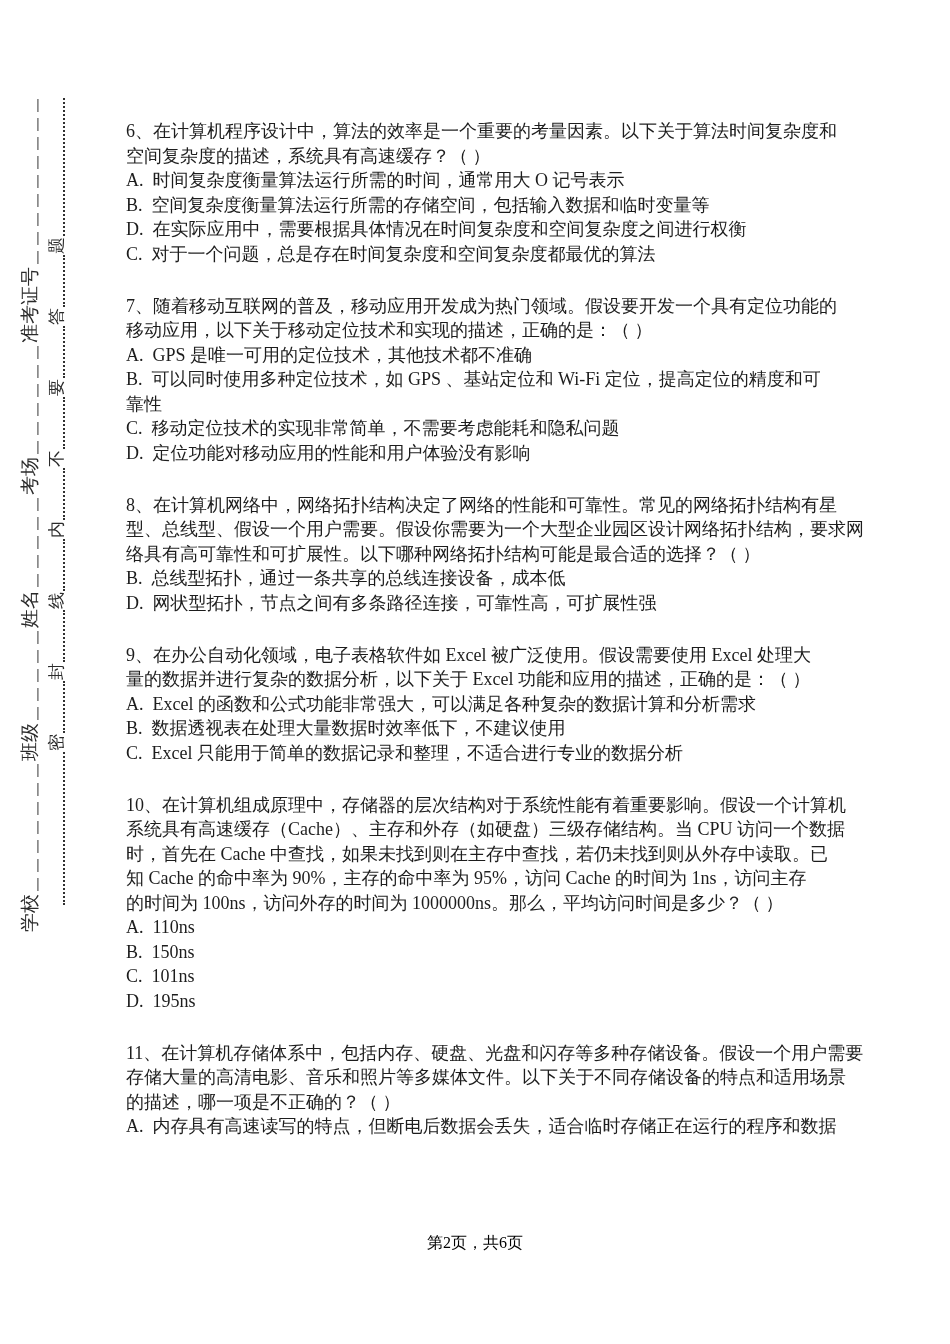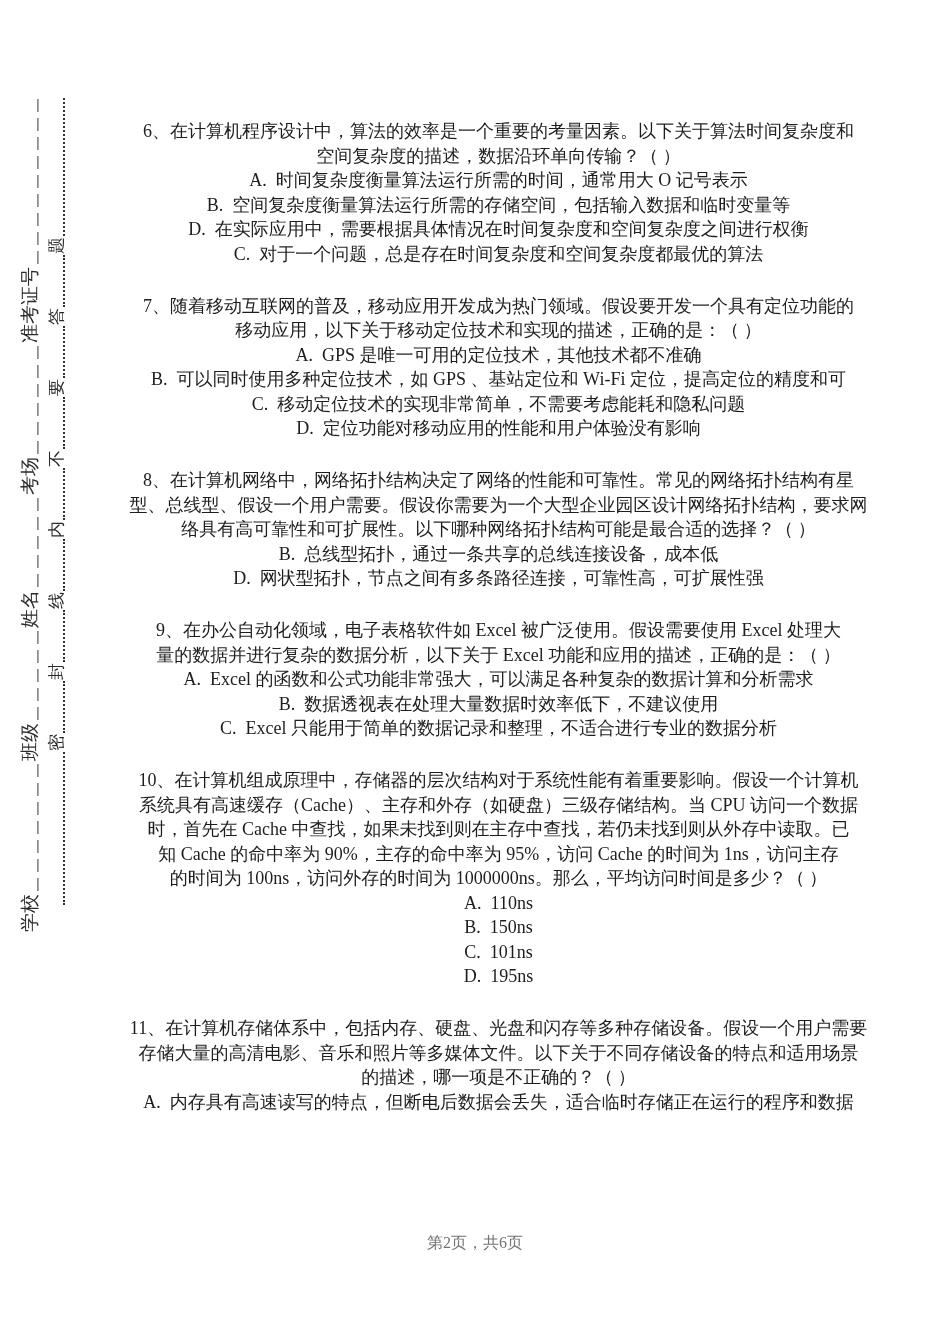--- a/index.html
+++ b/index.html
@@ -47,30 +47,30 @@
 
   
   .content {
     position: absolute;
     left: 126px; top: 119px;
     width: 745px;
     font-size: 18px;
     line-height: 24.5px;
   }
   .question { margin: 0 0 27.5px 0; }
-  .qline { white-space: pre; text-align: center; }
+  .qline { white-space: pre; }
 
   .footer {
     position: absolute;
     left: 0; top: 1231px;
     width: 950px;
     text-align: center;
     font-size: 16px;
     line-height: 24px;
-    color: #737373;
+    color: #000000;
   }
 </style>
 </head>
 <body>
 
 <div class="sheet">
 
   <div class="labels-strip">学校＿＿＿＿＿＿＿班级＿＿＿＿＿姓名＿＿＿＿＿考场＿＿＿＿＿＿准考证号＿＿＿＿＿＿＿＿＿</div>
 
   <div class="seal-strip">
@@ -89,31 +89,32 @@
       <span class="seal-seg mid"></span>
       <span class="seal-char">答</span>
       <span class="seal-seg mid"></span>
       <span class="seal-char">题</span>
       <span class="seal-seg end"></span>
     </div>
 
   <div class="content">
       <div class="question">
         <div class="qline">6、在计算机程序设计中，算法的效率是一个重要的考量因素。以下关于算法时间复杂度和</div>
-        <div class="qline">空间复杂度的描述，数据沿环单向传输？（ ）</div>
+        <div class="qline">空间复杂度的描述，系统具有高速缓存？（ ）</div>
         <div class="qline">A.  时间复杂度衡量算法运行所需的时间，通常用大 O 记号表示</div>
         <div class="qline">B.  空间复杂度衡量算法运行所需的存储空间，包括输入数据和临时变量等</div>
         <div class="qline">D.  在实际应用中，需要根据具体情况在时间复杂度和空间复杂度之间进行权衡</div>
         <div class="qline">C.  对于一个问题，总是存在时间复杂度和空间复杂度都最优的算法</div>
       </div>
       <div class="question">
         <div class="qline">7、随着移动互联网的普及，移动应用开发成为热门领域。假设要开发一个具有定位功能的</div>
         <div class="qline">移动应用，以下关于移动定位技术和实现的描述，正确的是：（ ）</div>
         <div class="qline">A.  GPS 是唯一可用的定位技术，其他技术都不准确</div>
         <div class="qline">B.  可以同时使用多种定位技术，如 GPS 、基站定位和 Wi-Fi 定位，提高定位的精度和可</div>
+        <div class="qline">靠性</div>
         <div class="qline">C.  移动定位技术的实现非常简单，不需要考虑能耗和隐私问题</div>
         <div class="qline">D.  定位功能对移动应用的性能和用户体验没有影响</div>
       </div>
       <div class="question">
         <div class="qline">8、在计算机网络中，网络拓扑结构决定了网络的性能和可靠性。常见的网络拓扑结构有星</div>
         <div class="qline">型、总线型、假设一个用户需要。假设你需要为一个大型企业园区设计网络拓扑结构，要求网</div>
         <div class="qline">络具有高可靠性和可扩展性。以下哪种网络拓扑结构可能是最合适的选择？（ ）</div>
         <div class="qline">B.  总线型拓扑，通过一条共享的总线连接设备，成本低</div>
         <div class="qline">D.  网状型拓扑，节点之间有多条路径连接，可靠性高，可扩展性强</div>
       </div>

